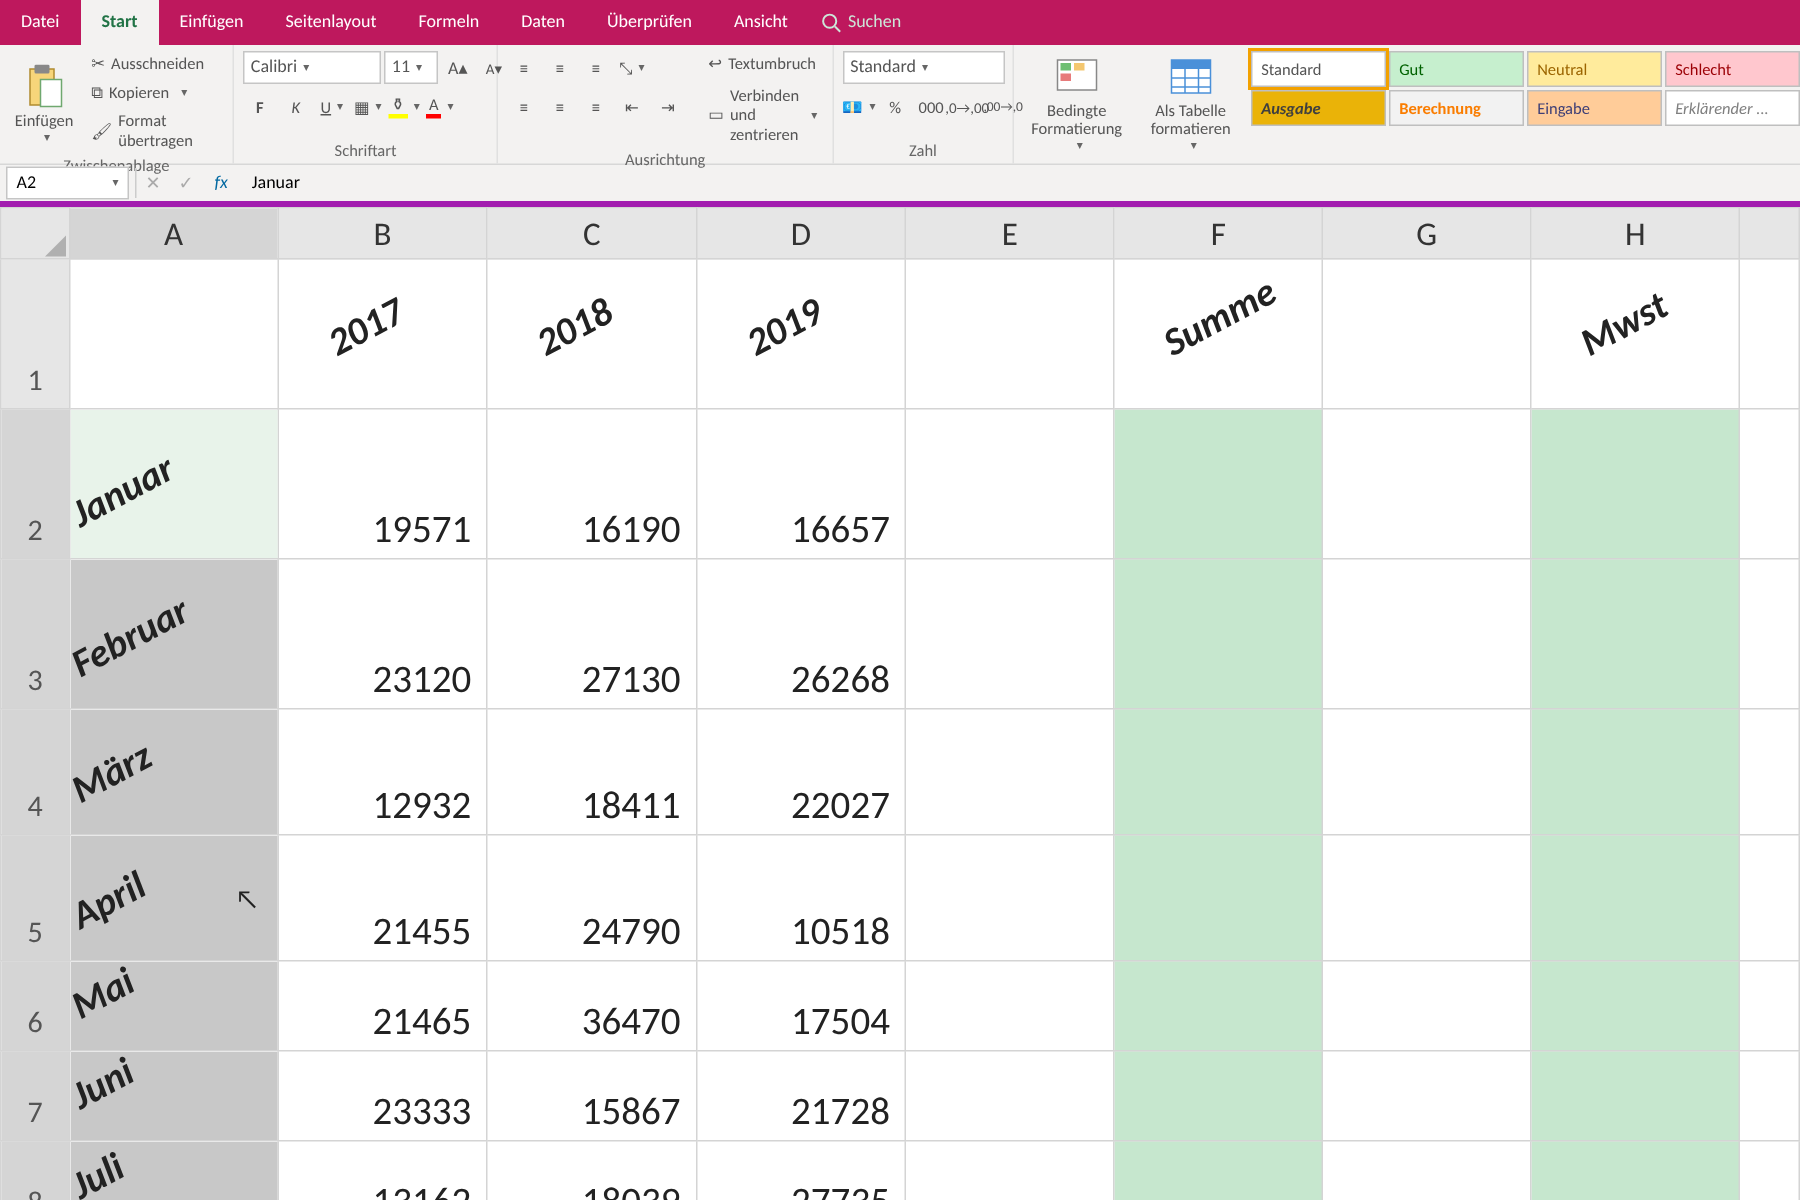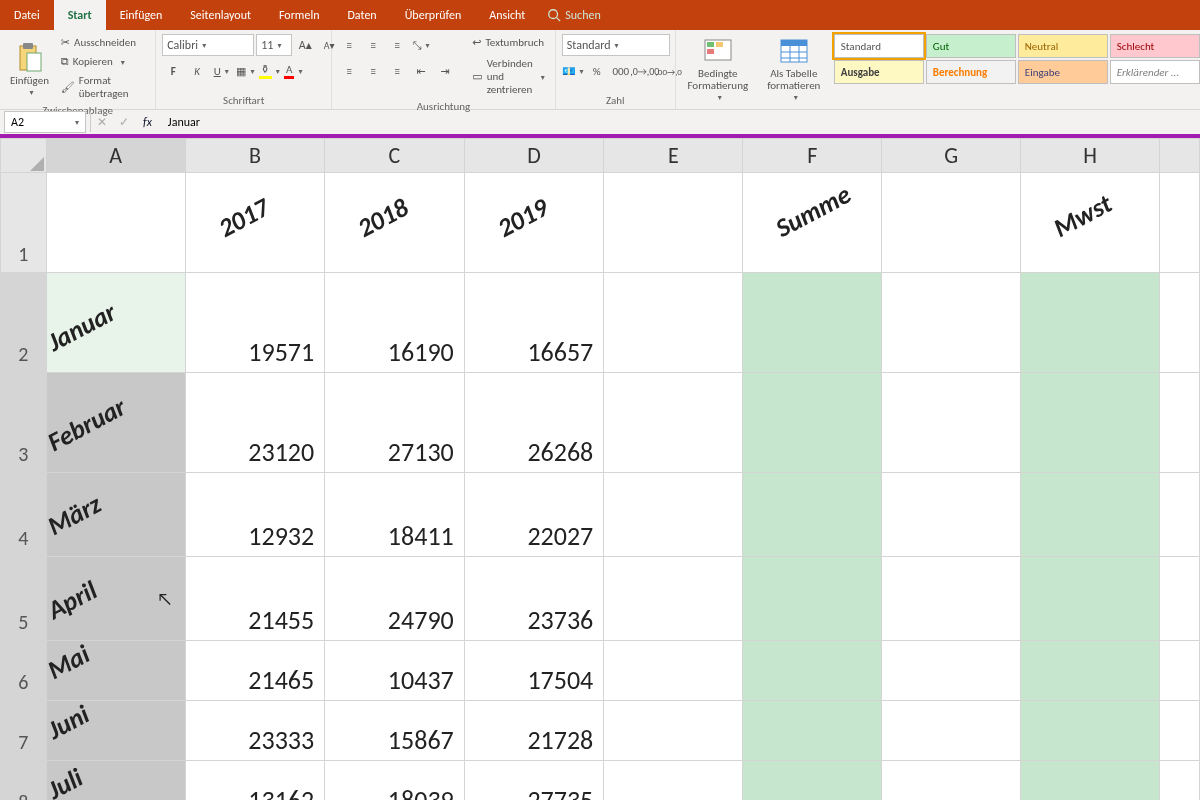--- a/index.html
+++ b/index.html
@@ -1,19 +1,19 @@
 <!DOCTYPE html>
 <html><head>
 <meta charset="utf-8">
 <style>
   * { box-sizing: border-box; margin: 0; padding: 0; }
   body { font-family: "Segoe UI", Calibri, Arial, sans-serif; background: #fff; overflow: hidden; width: 1200px; height: 800px; }
 
   
-  .tabs { display: flex; align-items: center; background: #c2410c; height: 30px; color: #fff; font-size: 12px; }
+  .tabs { display: flex; align-items: center; background: #be185d; height: 30px; color: #fff; font-size: 12px; }
   .tab { padding: 0 14px; height: 100%; display: flex; align-items: center; cursor: pointer; }
   .tab.active { background: #f3f2f1; color: #217346; font-weight: 600; }
   .search { display: flex; align-items: center; color: #cde6d8; margin-left: 8px; }
   .search svg { margin-right: 4px; }
 
   
   .ribbon { background: #f3f2f1; border-bottom: 1px solid #d7d7d7; height: 80px; display: flex; font-size: 11px; color: #555; }
   .group { border-right: 1px solid #e0e0e0; padding: 2px 6px 0; display: flex; flex-direction: column; justify-content: space-between; }
   .group-label { text-align: center; font-size: 11px; color: #666; padding: 2px 0; width: 100%; }
   .group-body { display: flex; align-items: flex-start; gap: 4px; flex: 1; padding-top: 2px;}
@@ -26,29 +26,29 @@
   .font-select { border:1px solid #c5c5c5; height:22px; padding:0 4px; font-size:12px; background:#fff; display:flex; align-items:center; justify-content:flex-start;}
   .caret { font-size:8px; color:#666; margin-left:4px;}
 
   
   .gallery { display:grid; grid-template-columns: repeat(4,90px); grid-template-rows: 24px 24px; gap:2px; }
   .gcell { border:1px solid #bfbfbf; display:flex; align-items:center; padding:0 6px; font-size:11px; }
   .g-standard { background: #fff; }
   .g-gut { background: #c6efce; color:#006100;}
   .g-neutral { background: #ffeb9c; color:#9c6500;}
   .g-schlecht { background: #ffc7ce; color:#9c0006;}
-  .g-ausgabe { background:#fef9c3; font-weight:bold; color:#3f3f3f;}
+  .g-ausgabe { background:#eab308; font-weight:bold; font-style:italic; color:#3f3f3f;}
   .g-berechnung { background:#f2f2f2; color:#fa7d00; font-weight:bold;}
   .g-eingabe { background:#ffcc99; color:#3f3f76;}
   .g-erkl { background:#fff; color:#7f7f7f; font-style:italic;}
 
   
   .fbar { display:flex; align-items:center; height:28px; border-bottom:4px solid #a21caf; background:#f3f2f1; font-size:12px;}
   .namebox { width:82px; height:22px; margin:0 4px; border:1px solid #c5c5c5; background:#fff; display:flex; align-items:center; padding:0 6px; justify-content:space-between;}
-  .fx { padding:0 8px; color:#0f172a; font-style:italic;}
+  .fx { padding:0 8px; color:#0369a1; font-style:italic;}
   .fval { flex:1; padding:0 8px;}
 
   
   .gridwrap { position:relative; }
   table.grid { border-collapse:collapse; table-layout:fixed; }
   table.grid th, table.grid td { border:1px solid #d4d4d4; font-weight:normal;}
   .colhead { background:#e6e6e6; height:34px; text-align:center; font-size:22px; color:#333; font-family:Calibri,Arial,sans-serif;}
   .colhead.sel { background:#d5d5d5;}
   .rowhead { background:#e6e6e6; width:46px; text-align:center; font-size:20px; color:#555; vertical-align:bottom; padding-bottom:6px;}
   .rowhead.sel { background:#d5d5d5;}
@@ -371,34 +371,34 @@
     <td class="cell"></td>
   </tr>
   <tr>
     <th class="rowhead sel">5</th>
     <td class="cell month" style="height:70px">
             <span class="rot">April</span>
             <span class="cursor">↖</span>
           </td>
     <td class="cell">21455</td>
     <td class="cell">24790</td>
-    <td class="cell">23736</td>
+    <td class="cell">10518</td>
     <td class="cell"></td>
     <td class="cell greencol"></td>
     <td class="cell"></td>
     <td class="cell greencol"></td>
     <td class="cell"></td>
   </tr>
   <tr>
     <th class="rowhead sel">6</th>
     <td class="cell month short">
             <span class="rot">Mai</span>
           </td>
     <td class="cell short">21465</td>
-    <td class="cell short">10437</td>
+    <td class="cell short">36470</td>
     <td class="cell short">17504</td>
     <td class="cell short"></td>
     <td class="cell short greencol"></td>
     <td class="cell short"></td>
     <td class="cell short greencol"></td>
     <td class="cell short"></td>
   </tr>
   <tr>
     <th class="rowhead sel">7</th>
     <td class="cell month short">

